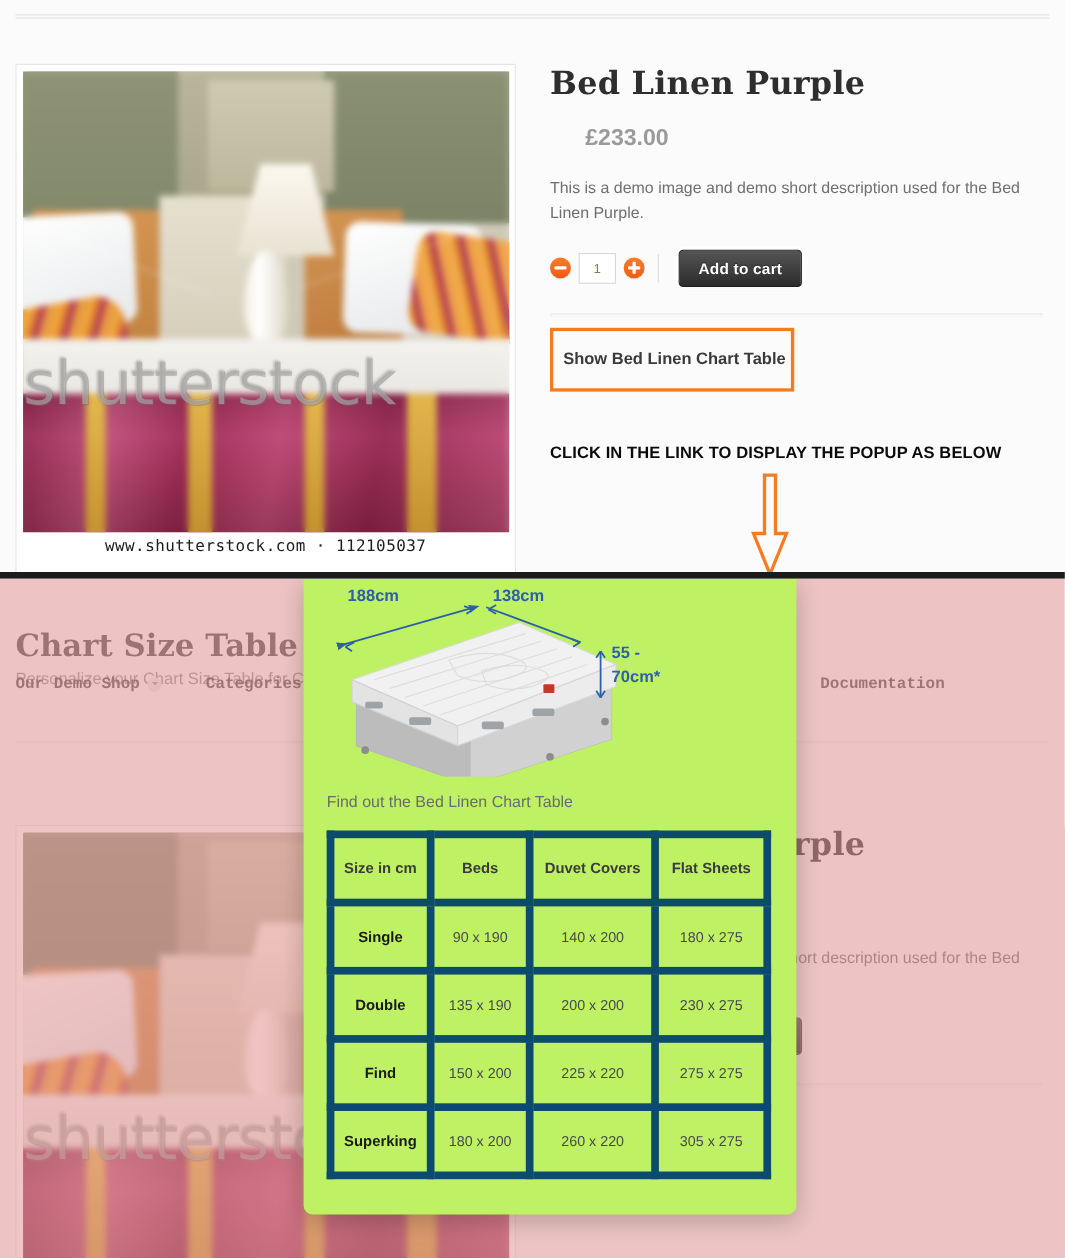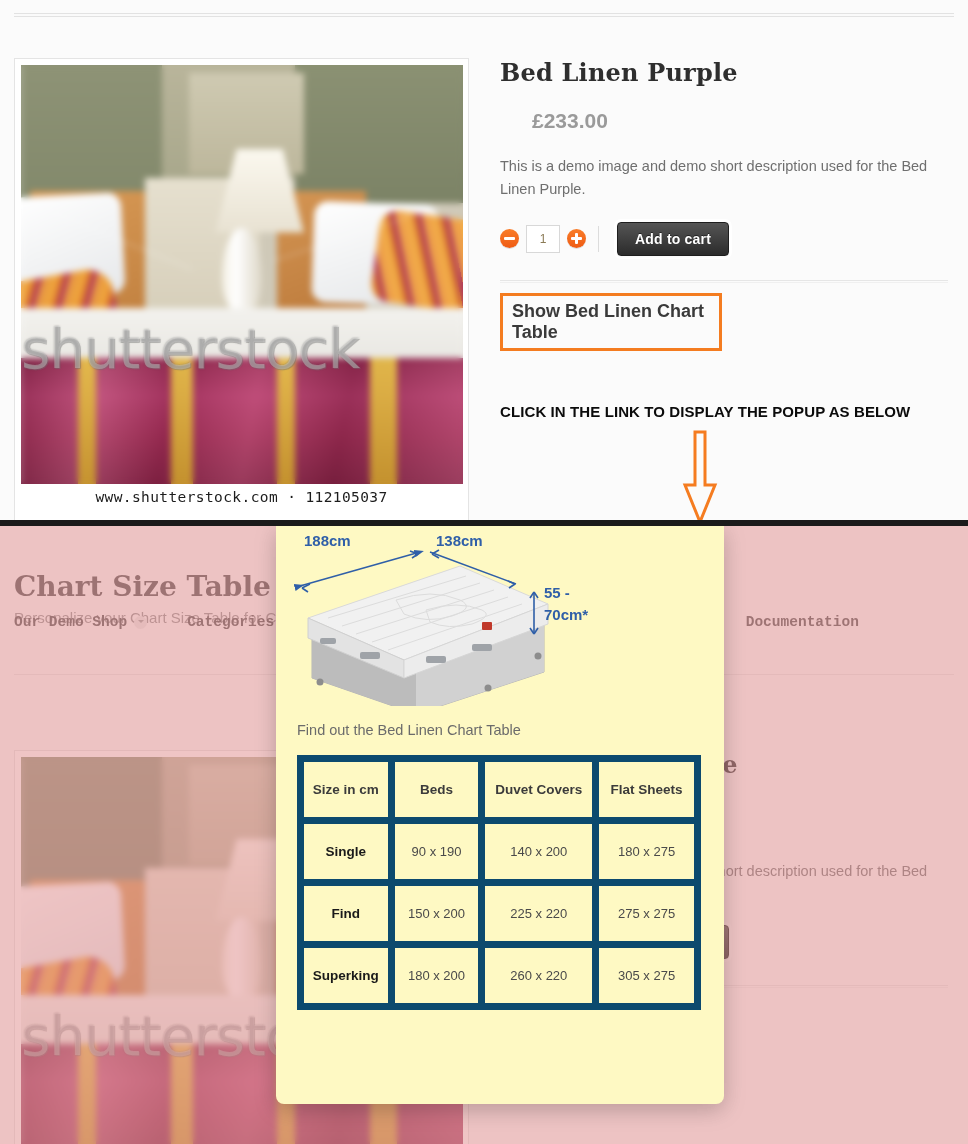--- a/index.html
+++ b/index.html
@@ -96,21 +96,21 @@
     font-size:56px; font-weight:400; letter-spacing:-1px;
     color: rgba(255,255,255,.30);
     text-shadow: 0 0 2px rgba(90,90,90,.55), 1px 1px 0 rgba(120,120,120,.35);
   }
   .ph-hair { position:absolute; background: rgba(255,255,255,.45); height:1px; }
 
   
   .detail { position: absolute; left: 500px; top: 58px; width: 455px; }
   .prod-title {
     font-family: "DejaVu Serif", serif;
-    font-size: 24px; font-weight: 700; color: #2e2e2e; letter-spacing: .2px;
+    font-size: 29px; font-weight: 700; color: #2e2e2e; letter-spacing: .2px;
   }
   .prod-price {
     margin-top: 22px; font-size: 21px; font-weight: 700; color: #9a9a9a; margin-left: 32px;
   }
   .prod-desc {
     margin-top: 22px; font-size: 14.5px; line-height: 1.62; color: #6f6f6f;
     width: 445px;
   }
   .cart-row { margin-top: 20px; display: flex; align-items: center; }
   .qty-btn {
@@ -146,21 +146,21 @@
   .hr-soft {
     margin-top: 24px; width: 448px; height: 3px;
     border-top: 1px solid #e6e6e6; border-bottom: 1px solid #f0f0f0;
   }
   .chart-link-box {
     margin-top: 10px; width: 222px; height: 58px;
     border: 3px solid #f47c20; display: flex; align-items: center;
     padding-left: 9px; cursor: pointer;
   }
   .chart-link-box span {
-    font-size: 18px; font-weight: 700; color: #3a3a3a;
+    font-size: 15px; font-weight: 700; color: #3a3a3a;
   }
   .callout {
     position: absolute; left: 0px; top: 345px; width: 455px;
     font-size: 15px; font-weight: 700; color: #0b0b0b;
     font-family: "Liberation Sans", sans-serif; letter-spacing: .1px;
   }
   .arrow-wrap { position: absolute; left: 182px; top: 372px; }
 
   
   .seam {
@@ -213,23 +213,24 @@
 
   
   .dim {
     position: absolute; inset: 0; background: rgba(226,150,150,0.55);
     z-index: 20;
   }
 
   
   .popup {
     position: absolute; left: 276px; top: 0px; width: 448px; height: 578px;
-    background: #fef9c3; border-radius: 0 0 8px 8px; z-index: 30;
+    background: #bef264; border-radius: 0 0 8px 8px; z-index: 30;
     box-shadow: 0 6px 22px rgba(0,0,0,.22);
     overflow: hidden;
+    padding-left: 12px;
   }
   .bed-fig { position: relative; width: 448px; height: 180px; }
   .bed-caption {
     position: absolute; left: 21px; top: 196px;
     font-size: 14.5px; color: #6b6b6b;
   }
   .size-table {
     position: absolute; left: 21px; top: 229px;
     width: 404px; border-collapse: collapse;
   }
@@ -465,20 +466,26 @@
           </tr>
         </thead>
         <tbody>
           <tr>
             <td class="rowhead">Single</td>
             <td>90 x 190</td>
             <td>140 x 200</td>
             <td>180 x 275</td>
           </tr>
           <tr>
+            <td class="rowhead">Double</td>
+            <td>135 x 190</td>
+            <td>200 x 200</td>
+            <td>230 x 275</td>
+          </tr>
+          <tr>
             <td class="rowhead">Find</td>
             <td>150 x 200</td>
             <td>225 x 220</td>
             <td>275 x 275</td>
           </tr>
           <tr>
             <td class="rowhead">Superking</td>
             <td>180 x 200</td>
             <td>260 x 220</td>
             <td>305 x 275</td>

